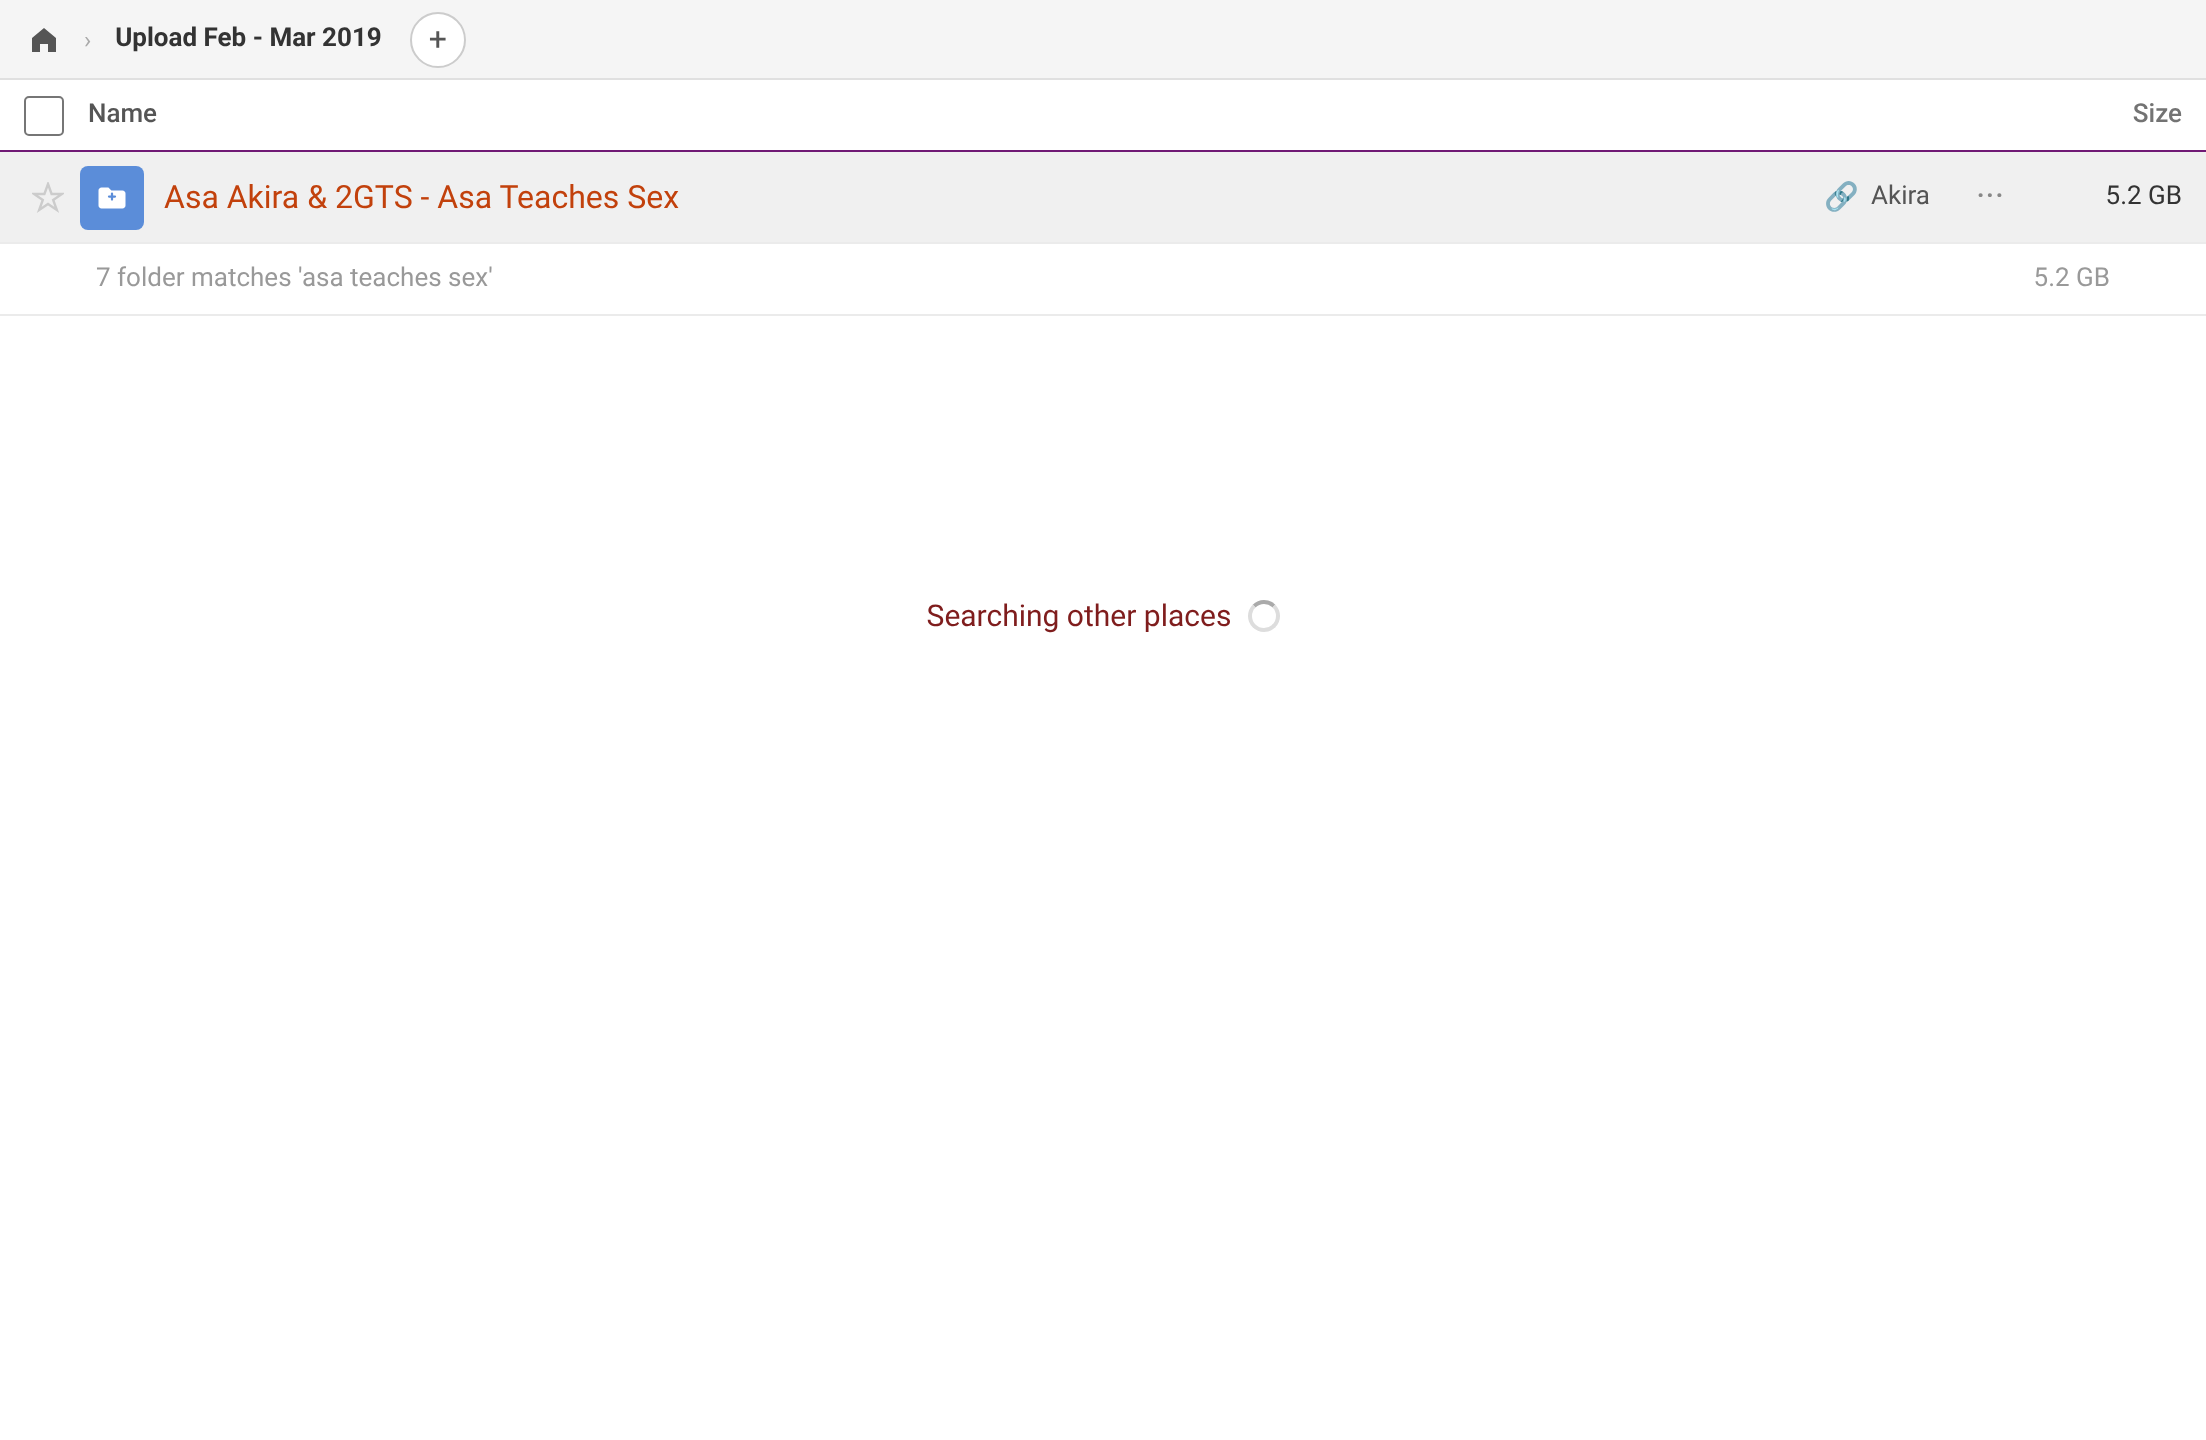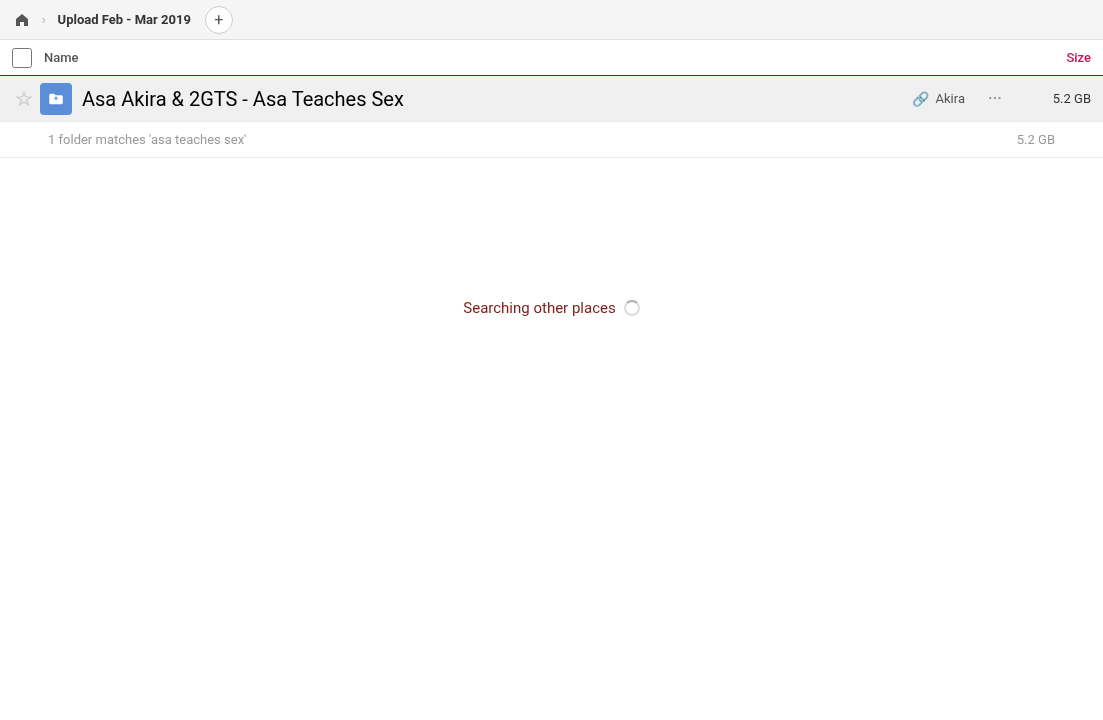--- a/index.html
+++ b/index.html
@@ -79,21 +79,21 @@
       cursor: pointer;
     }
     .col-name {
       flex: 1;
       font-size: 13px;
       color: #555;
       font-weight: 500;
     }
     .col-size {
       font-size: 13px;
-      color: #be185d;
+      color: #737373;
       font-weight: 500;
       width: 80px;
       text-align: right;
     }
 
     
     .file-row {
       display: flex;
       align-items: center;
       height: 46px;
@@ -122,22 +122,22 @@
       justify-content: center;
       margin-right: 10px;
       flex-shrink: 0;
     }
     .file-icon svg {
       width: 18px;
       height: 18px;
     }
     .file-name {
       flex: 1;
-      font-size: 20px;
-      color: #000000;
+      font-size: 16px;
+      color: #c2410c;
       white-space: nowrap;
       overflow: hidden;
       text-overflow: ellipsis;
     }
     .shared-area {
       display: flex;
       align-items: center;
       gap: 6px;
       color: #555;
       font-size: 13px;
@@ -248,20 +248,20 @@
     <span class="link-icon">🔗</span>
     <span>Akira</span>
   </div>
   <div class="more-btn">
     <span>···</span>
   </div>
   <span class="file-size">5.2 GB</span>
 </div>
 
 <div class="match-row">
-  <span class="match-text">1 folder matches 'asa teaches sex'</span>
+  <span class="match-text">7 folder matches 'asa teaches sex'</span>
   <span class="match-size">5.2 GB</span>
 </div>
 
 <div class="searching-area">
   <span>Searching other places</span>
   <div class="spinner"></div>
 </div>
 
 </body></html>

